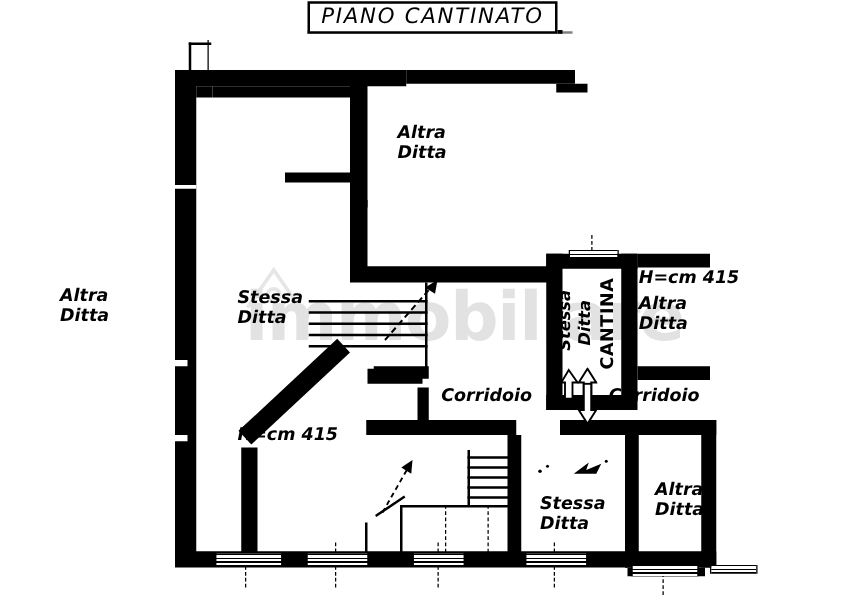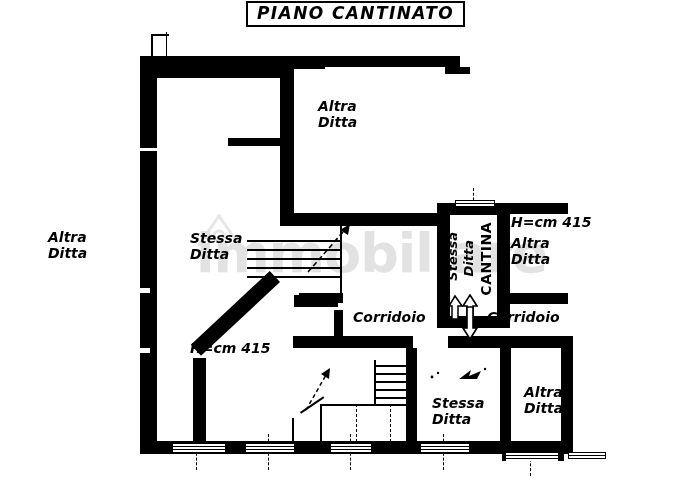--- a/index.html
+++ b/index.html
@@ -13,21 +13,21 @@
 
   
   .title-box{
     position:absolute;left:246px;top:1px;
     border:2px solid #000;background:#fff;
     padding:2px 9px 3px 9px;
     z-index:40;
   }
   .title-box .title-text{
     font-family:"DejaVu Sans", sans-serif;
-    font-style:italic;font-weight:bold;
+    font-style:italic;font-weight:normal;
     font-size:17px;letter-spacing:1.4px;
     color:#000;white-space:nowrap;line-height:1;
   }
   .title-underline{
     position:absolute;left:246px;top:24px;width:204px;height:3px;
     background:#000;z-index:39;
   }
   .title-shadow{
     position:absolute;left:250px;top:25px;width:208px;height:2px;
     background:#555;z-index:38;opacity:.75;

